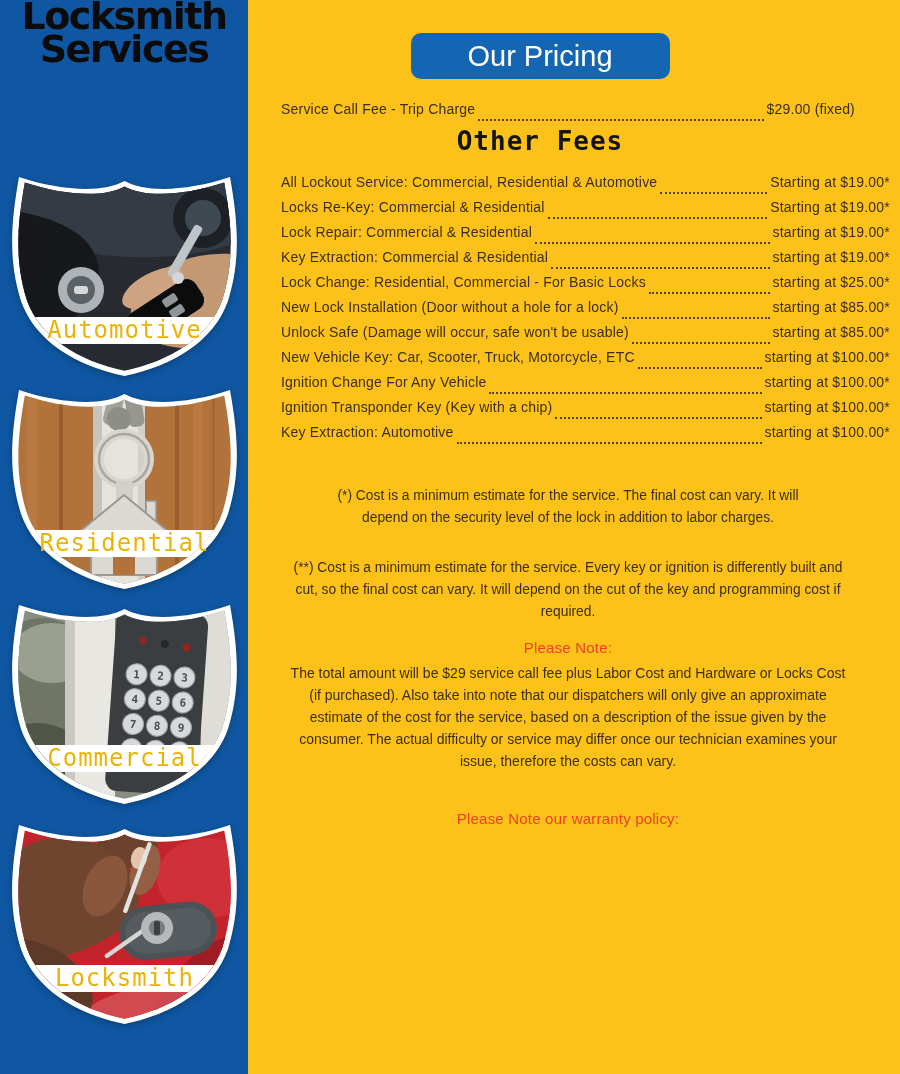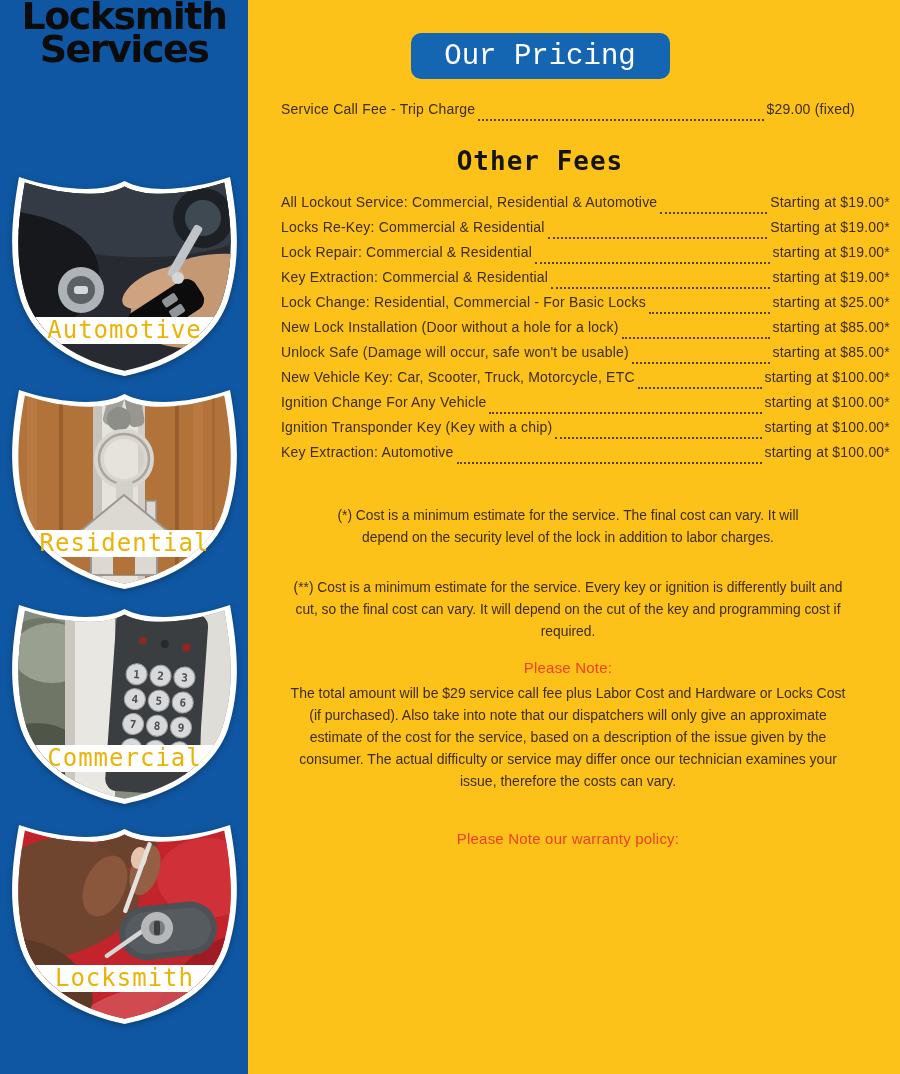--- a/index.html
+++ b/index.html
@@ -31,30 +31,30 @@
     font-family:"DejaVu Sans Mono", monospace;font-weight:normal;
     font-size:24px;letter-spacing:1px;color:#eab308;
   }
   
   .content{position:absolute;left:248px;top:0;width:652px;height:1074px;}
   .head-col{width:560px;margin-left:12px;}
   .pricing-btn{
     margin:33px auto 0;width:259px;height:46px;border-radius:10px;
     background:var(--button-blue);color:#fff;
     display:flex;align-items:center;justify-content:center;
-    font-family:Liberation Mono, monospace;font-size:29px;font-weight:500;
+    font-family:Liberation Sans, sans-serif;font-size:29px;font-weight:500;
     cursor:pointer;
   }
   .fee-heading{
     text-align:center;color:#141414;
     font-family:"DejaVu Sans Mono", monospace;font-weight:800;
     font-size:26px;letter-spacing:1px;
   }
   .h-basic{margin-top:42px;}
-  .h-other{margin-top:20px;}
+  .h-other{}
   .text-col{width:574px;margin-left:33px;}
   .basic-row{margin-top:22px;}
   .fee-rows{margin:18px 10px 0 33px;}
   .fee-row{display:flex;align-items:baseline;height:25px;font-size:14px;color:var(--text-dark);letter-spacing:.2px;}
   .fee-label{white-space:nowrap;}
   .fee-price{white-space:nowrap;}
   .dots{flex:1;align-self:flex-end;margin:0 3px 5px;border-bottom:2px dotted #55412a;}
   .note{max-width:505px;margin:36px auto 0;text-align:center;font-size:13.8px;line-height:22px;color:var(--text-dark);}
   .note2{max-width:578px;margin-top:28px;}
   .red-head{margin-top:16px;text-align:center;color:var(--accent-red);font-size:15px;letter-spacing:.2px;}

